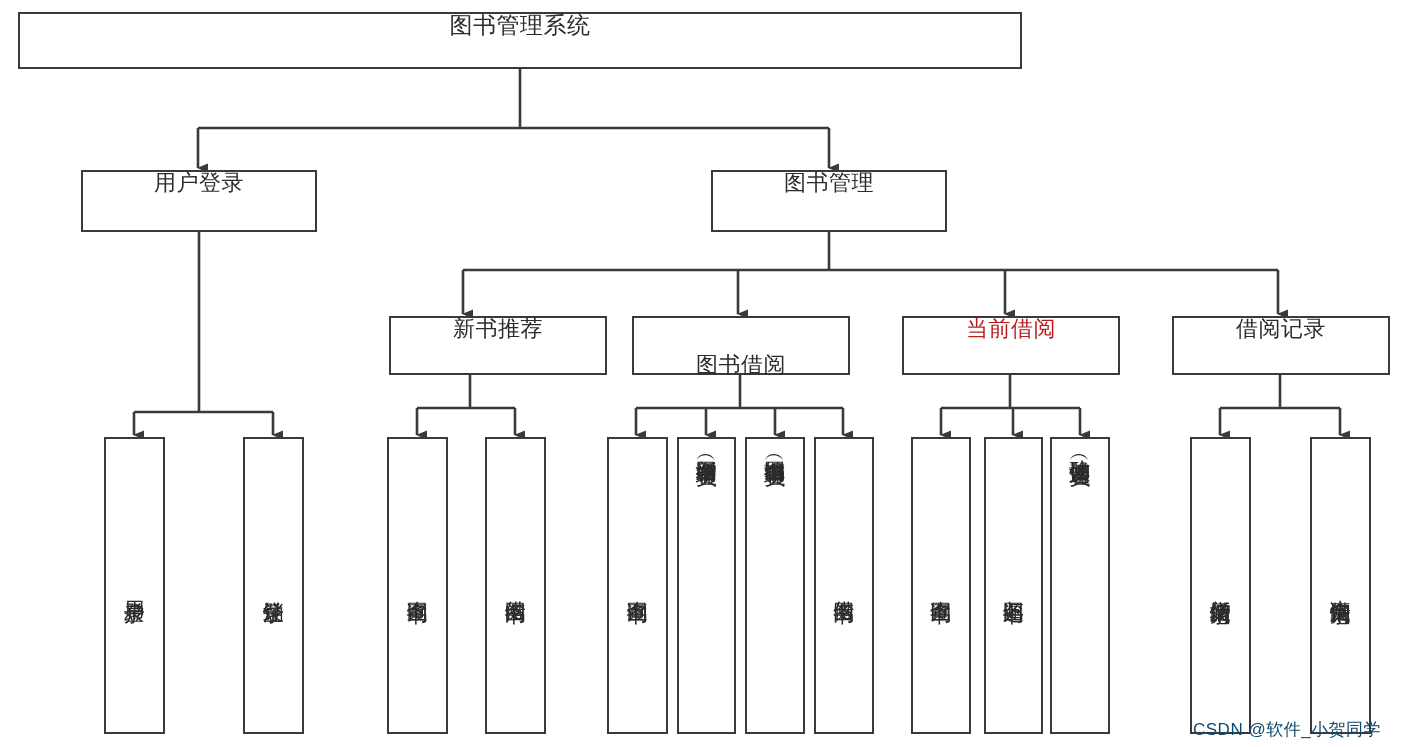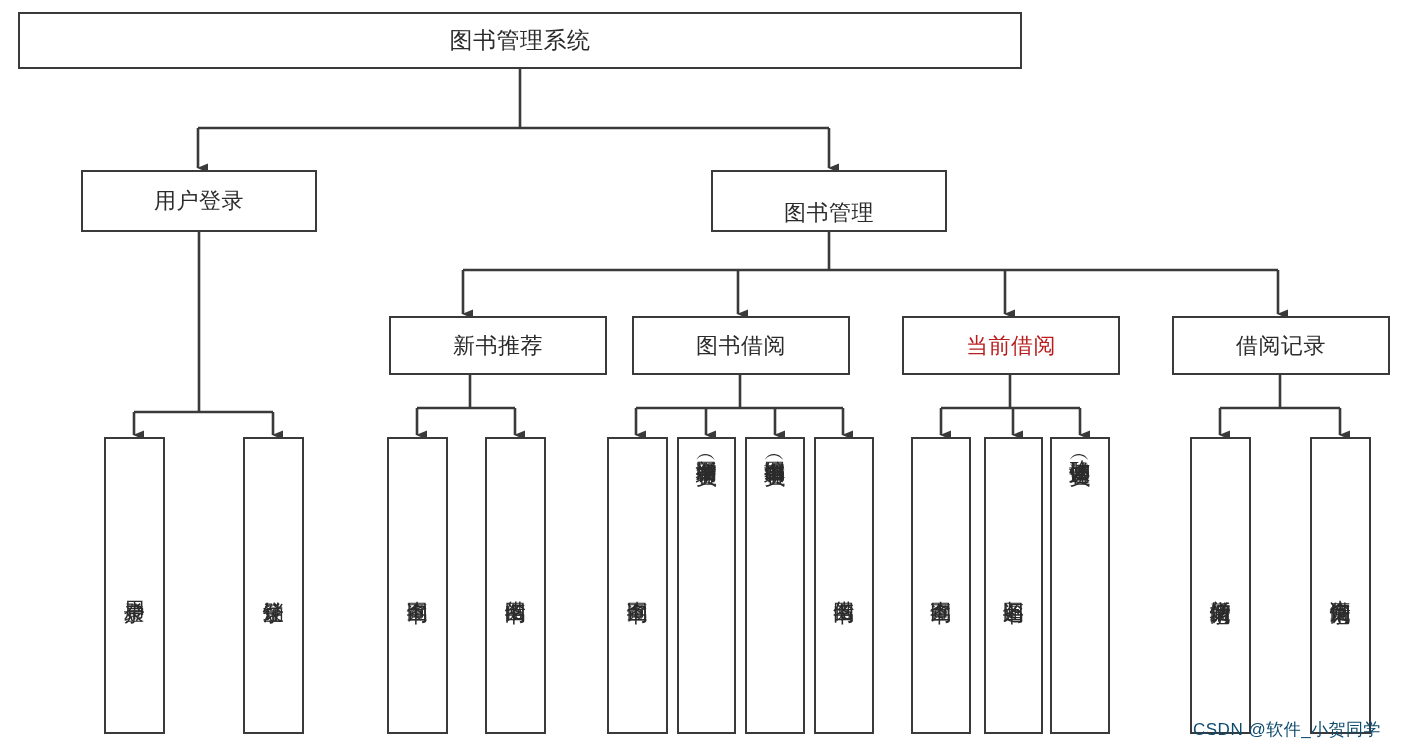--- a/index.html
+++ b/index.html
@@ -24,21 +24,20 @@
     width: 1405px;
     height: 747px;
     pointer-events: none;
   }
   .node {
     position: absolute;
     box-sizing: border-box;
     background: #ffffff;
     border: 2px solid #3a3a3a;
     display: flex;
-    align-items: center;
     justify-content: center;
   }
   .node-label {
     color: #2b2b2b;
     line-height: 1.0;
     white-space: nowrap;
   }
   
   .node.horiz .node-label {
     font-size: 22px;
@@ -121,27 +120,27 @@
   </svg>
 
   <div id="nodes-layer">
       <div class="node horiz root" style="left: 18px; top: 12px; width: 1004px; height: 57px; border-color: rgb(58, 58, 58);">
         <span class="node-label" style="color: rgb(43, 43, 43);">图书管理系统</span>
       </div>
       <div class="node horiz" style="left: 81px; top: 170px; width: 236px; height: 62px; border-color: rgb(58, 58, 58);">
         <span class="node-label" style="color: rgb(43, 43, 43);">用户登录</span>
       </div>
       <div class="node horiz" style="left: 711px; top: 170px; width: 236px; height: 62px; border-color: rgb(58, 58, 58);">
-        <span class="node-label" style="color: rgb(43, 43, 43); margin-top: 24px;">图书管理</span>
+        <span class="node-label" style="color: rgb(43, 43, 43);">图书管理</span>
       </div>
       <div class="node horiz" style="left: 361px; top: 316px; width: 218px; height: 59px; border-color: rgb(58, 58, 58); margin-left: 28px;">
         <span class="node-label" style="color: rgb(43, 43, 43);">新书推荐</span>
       </div>
       <div class="node horiz" style="left: 632px; top: 316px; width: 218px; height: 59px; border-color: rgb(58, 58, 58);">
-        <span class="node-label" style="color: rgb(43, 43, 43);">图书借阅</span>
+        <span class="node-label" style="color: rgb(43, 43, 43); margin-top: 36px;">图书借阅</span>
       </div>
       <div class="node horiz" style="left: 902px; top: 316px; width: 218px; height: 59px; border-color: rgb(58, 58, 58);">
         <span class="node-label" style="color: #b91c1c;">当前借阅</span>
       </div>
       <div class="node horiz" style="left: 1172px; top: 316px; width: 218px; height: 59px; border-color: rgb(58, 58, 58);">
         <span class="node-label" style="color: rgb(43, 43, 43);">借阅记录</span>
       </div>
       <div class="node vert centered" style="left: 104px; top: 437px; width: 61px; height: 297px; border-color: rgb(58, 58, 58);">
         <span class="node-label" style="color: rgb(43, 43, 43);">用户登录</span>
       </div>

